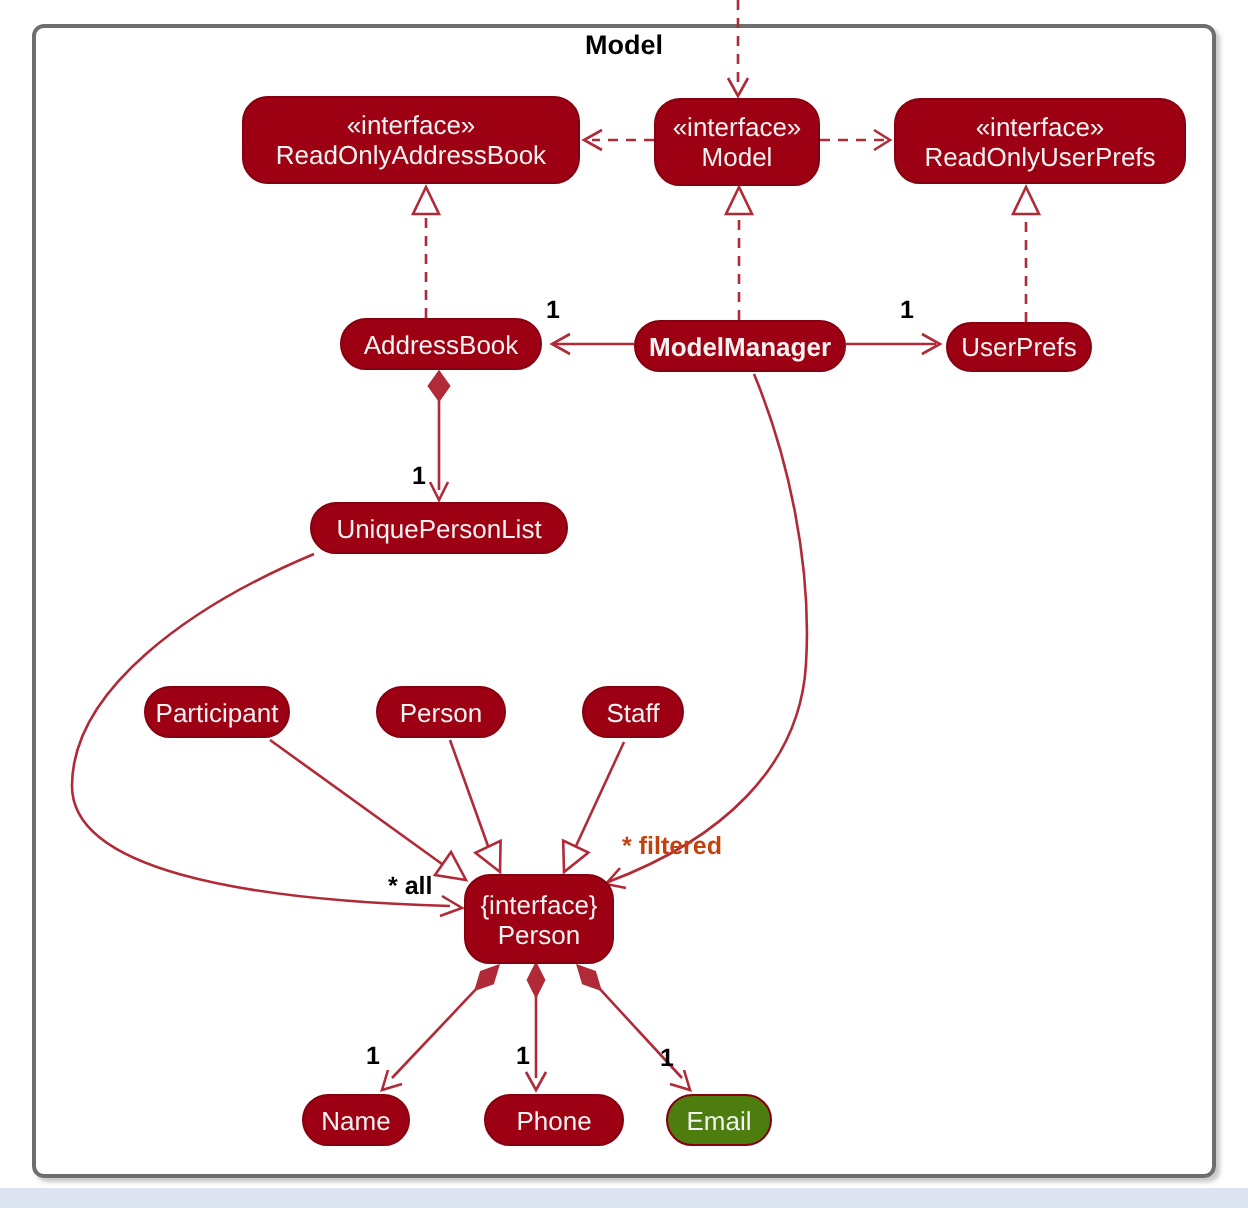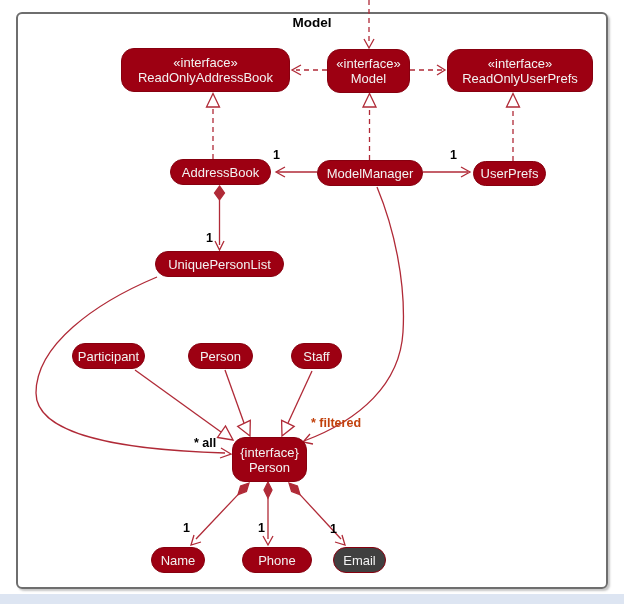--- a/index.html
+++ b/index.html
@@ -86,21 +86,21 @@
         <div class="ln">«interface»</div>
         <div class="ln">Model</div>
       </div>
       <div class="node" style="left: 447px; top: 49px; width: 146px; height: 43px; background: rgb(157, 0, 18); border: 1px solid rgb(135, 0, 15); color: rgb(242, 242, 242);">
         <div class="ln">«interface»</div>
         <div class="ln">ReadOnlyUserPrefs</div>
       </div>
       <div class="node" style="left: 170px; top: 159px; width: 101px; height: 26px; background: rgb(157, 0, 18); border: 1px solid rgb(135, 0, 15); color: rgb(242, 242, 242);">
         <div class="ln">AddressBook</div>
       </div>
-      <div class="node" style="left: 317px; top: 160px; width: 106px; height: 26px; background: rgb(157, 0, 18); border: 1px solid rgb(135, 0, 15); color: rgb(242, 242, 242);">
+      <div class="node" style="left: 317px; top: 160px; width: 106px; height: 26px; background: rgb(157, 0, 18); border: 1px solid rgb(135, 0, 15); color: rgb(242, 242, 242); font-weight: bold;">
         <div class="ln">ModelManager</div>
       </div>
       <div class="node" style="left: 473px; top: 161px; width: 73px; height: 25px; background: rgb(157, 0, 18); border: 1px solid rgb(135, 0, 15); color: rgb(242, 242, 242);">
         <div class="ln">UserPrefs</div>
       </div>
       <div class="node" style="left: 155px; top: 251px; width: 129px; height: 26px; background: rgb(157, 0, 18); border: 1px solid rgb(135, 0, 15); color: rgb(242, 242, 242);">
         <div class="ln">UniquePersonList</div>
       </div>
       <div class="node" style="left: 72px; top: 343px; width: 73px; height: 26px; background: rgb(157, 0, 18); border: 1px solid rgb(135, 0, 15); color: rgb(242, 242, 242);">
         <div class="ln">Participant</div>
@@ -114,21 +114,21 @@
       <div class="node" style="left: 232px; top: 437px; width: 75px; height: 45px; background: rgb(157, 0, 18); border: 1px solid rgb(135, 0, 15); color: rgb(242, 242, 242);">
         <div class="ln">{interface}</div>
         <div class="ln">Person</div>
       </div>
       <div class="node" style="left: 151px; top: 547px; width: 54px; height: 26px; background: rgb(157, 0, 18); border: 1px solid rgb(135, 0, 15); color: rgb(242, 242, 242);">
         <div class="ln">Name</div>
       </div>
       <div class="node" style="left: 242px; top: 547px; width: 70px; height: 26px; background: rgb(157, 0, 18); border: 1px solid rgb(135, 0, 15); color: rgb(242, 242, 242);">
         <div class="ln">Phone</div>
       </div>
-      <div class="node" style="left: 333px; top: 547px; width: 53px; height: 26px; background: #404040; border: 1px solid rgb(135, 0, 15); color: rgb(242, 242, 242);">
+      <div class="node" style="left: 333px; top: 547px; width: 53px; height: 26px; background: #4d7c0f; border: 1px solid rgb(135, 0, 15); color: rgb(242, 242, 242);">
         <div class="ln">Email</div>
       </div>
     </div>
   <div id="labels">
       <div class="mult" style="left: 273px; top: 148px; color: rgb(0, 0, 0);">1</div>
       <div class="mult" style="left: 450px; top: 148px; color: rgb(0, 0, 0);">1</div>
       <div class="mult" style="left: 206px; top: 231px; color: rgb(0, 0, 0);">1</div>
       <div class="mult" style="left: 194px; top: 436px; color: rgb(0, 0, 0);">* all</div>
       <div class="mult" style="left: 311px; top: 416px; color: #c2410c;">* filtered</div>
       <div class="mult" style="left: 183px; top: 521px; color: rgb(0, 0, 0);">1</div>

